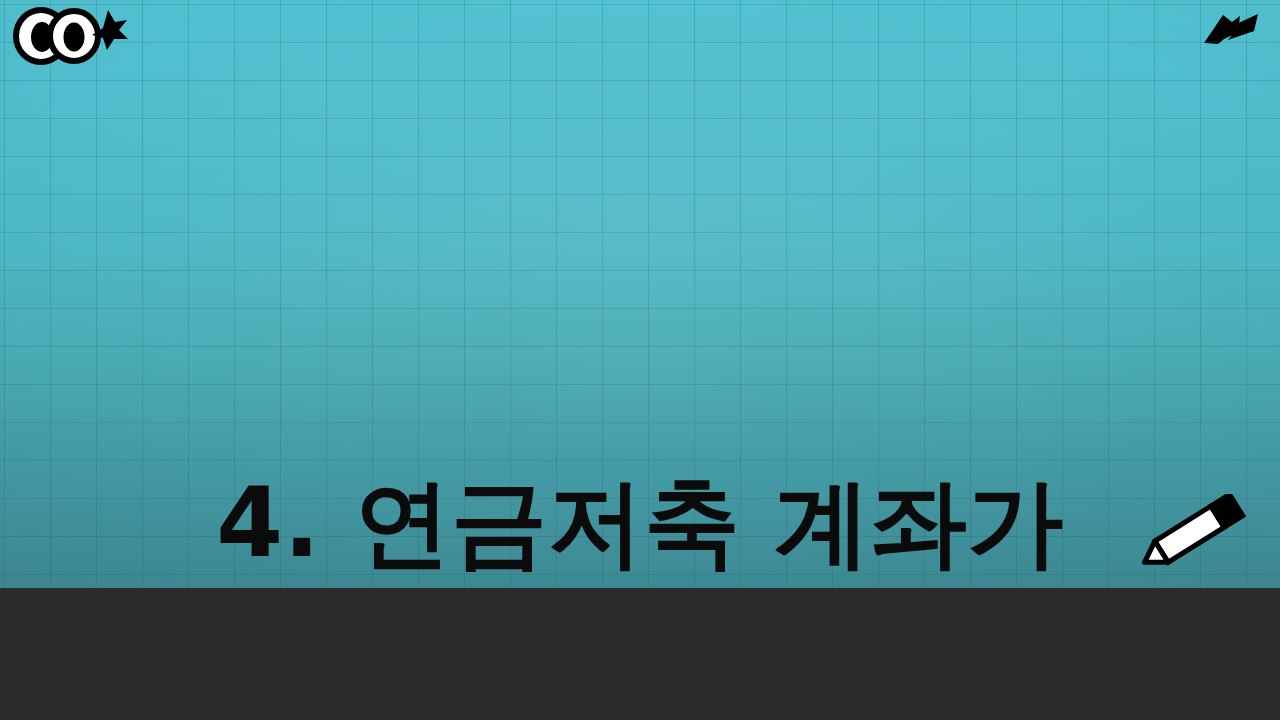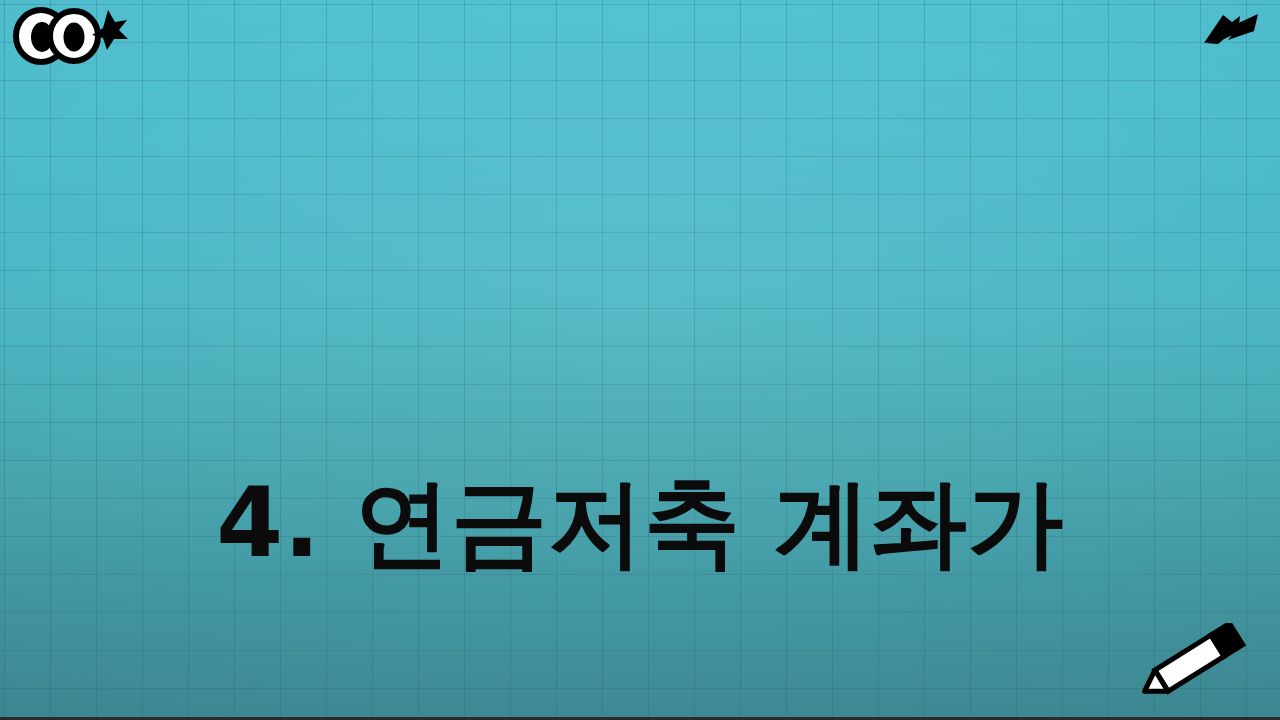--- a/index.html
+++ b/index.html
@@ -3,21 +3,21 @@
 <meta charset="utf-8">
 <style>
   html, body {
     margin: 0;
     padding: 0;
     background: #2b2b2b;
   }
   #slide {
     position: relative;
     width: 1280px;
-    height: 717px;
+    height: 588px;
     overflow: hidden;
     font-family: "Liberation Sans", "DejaVu Sans", sans-serif;
     background:
       linear-gradient(180deg,
         #51c1d1 0%,
         #4fbdcd 18%,
         #4cb7c3 42%,
         #49aab3 62%,
         #449ba5 80%,
         #3f8d97 100%);

